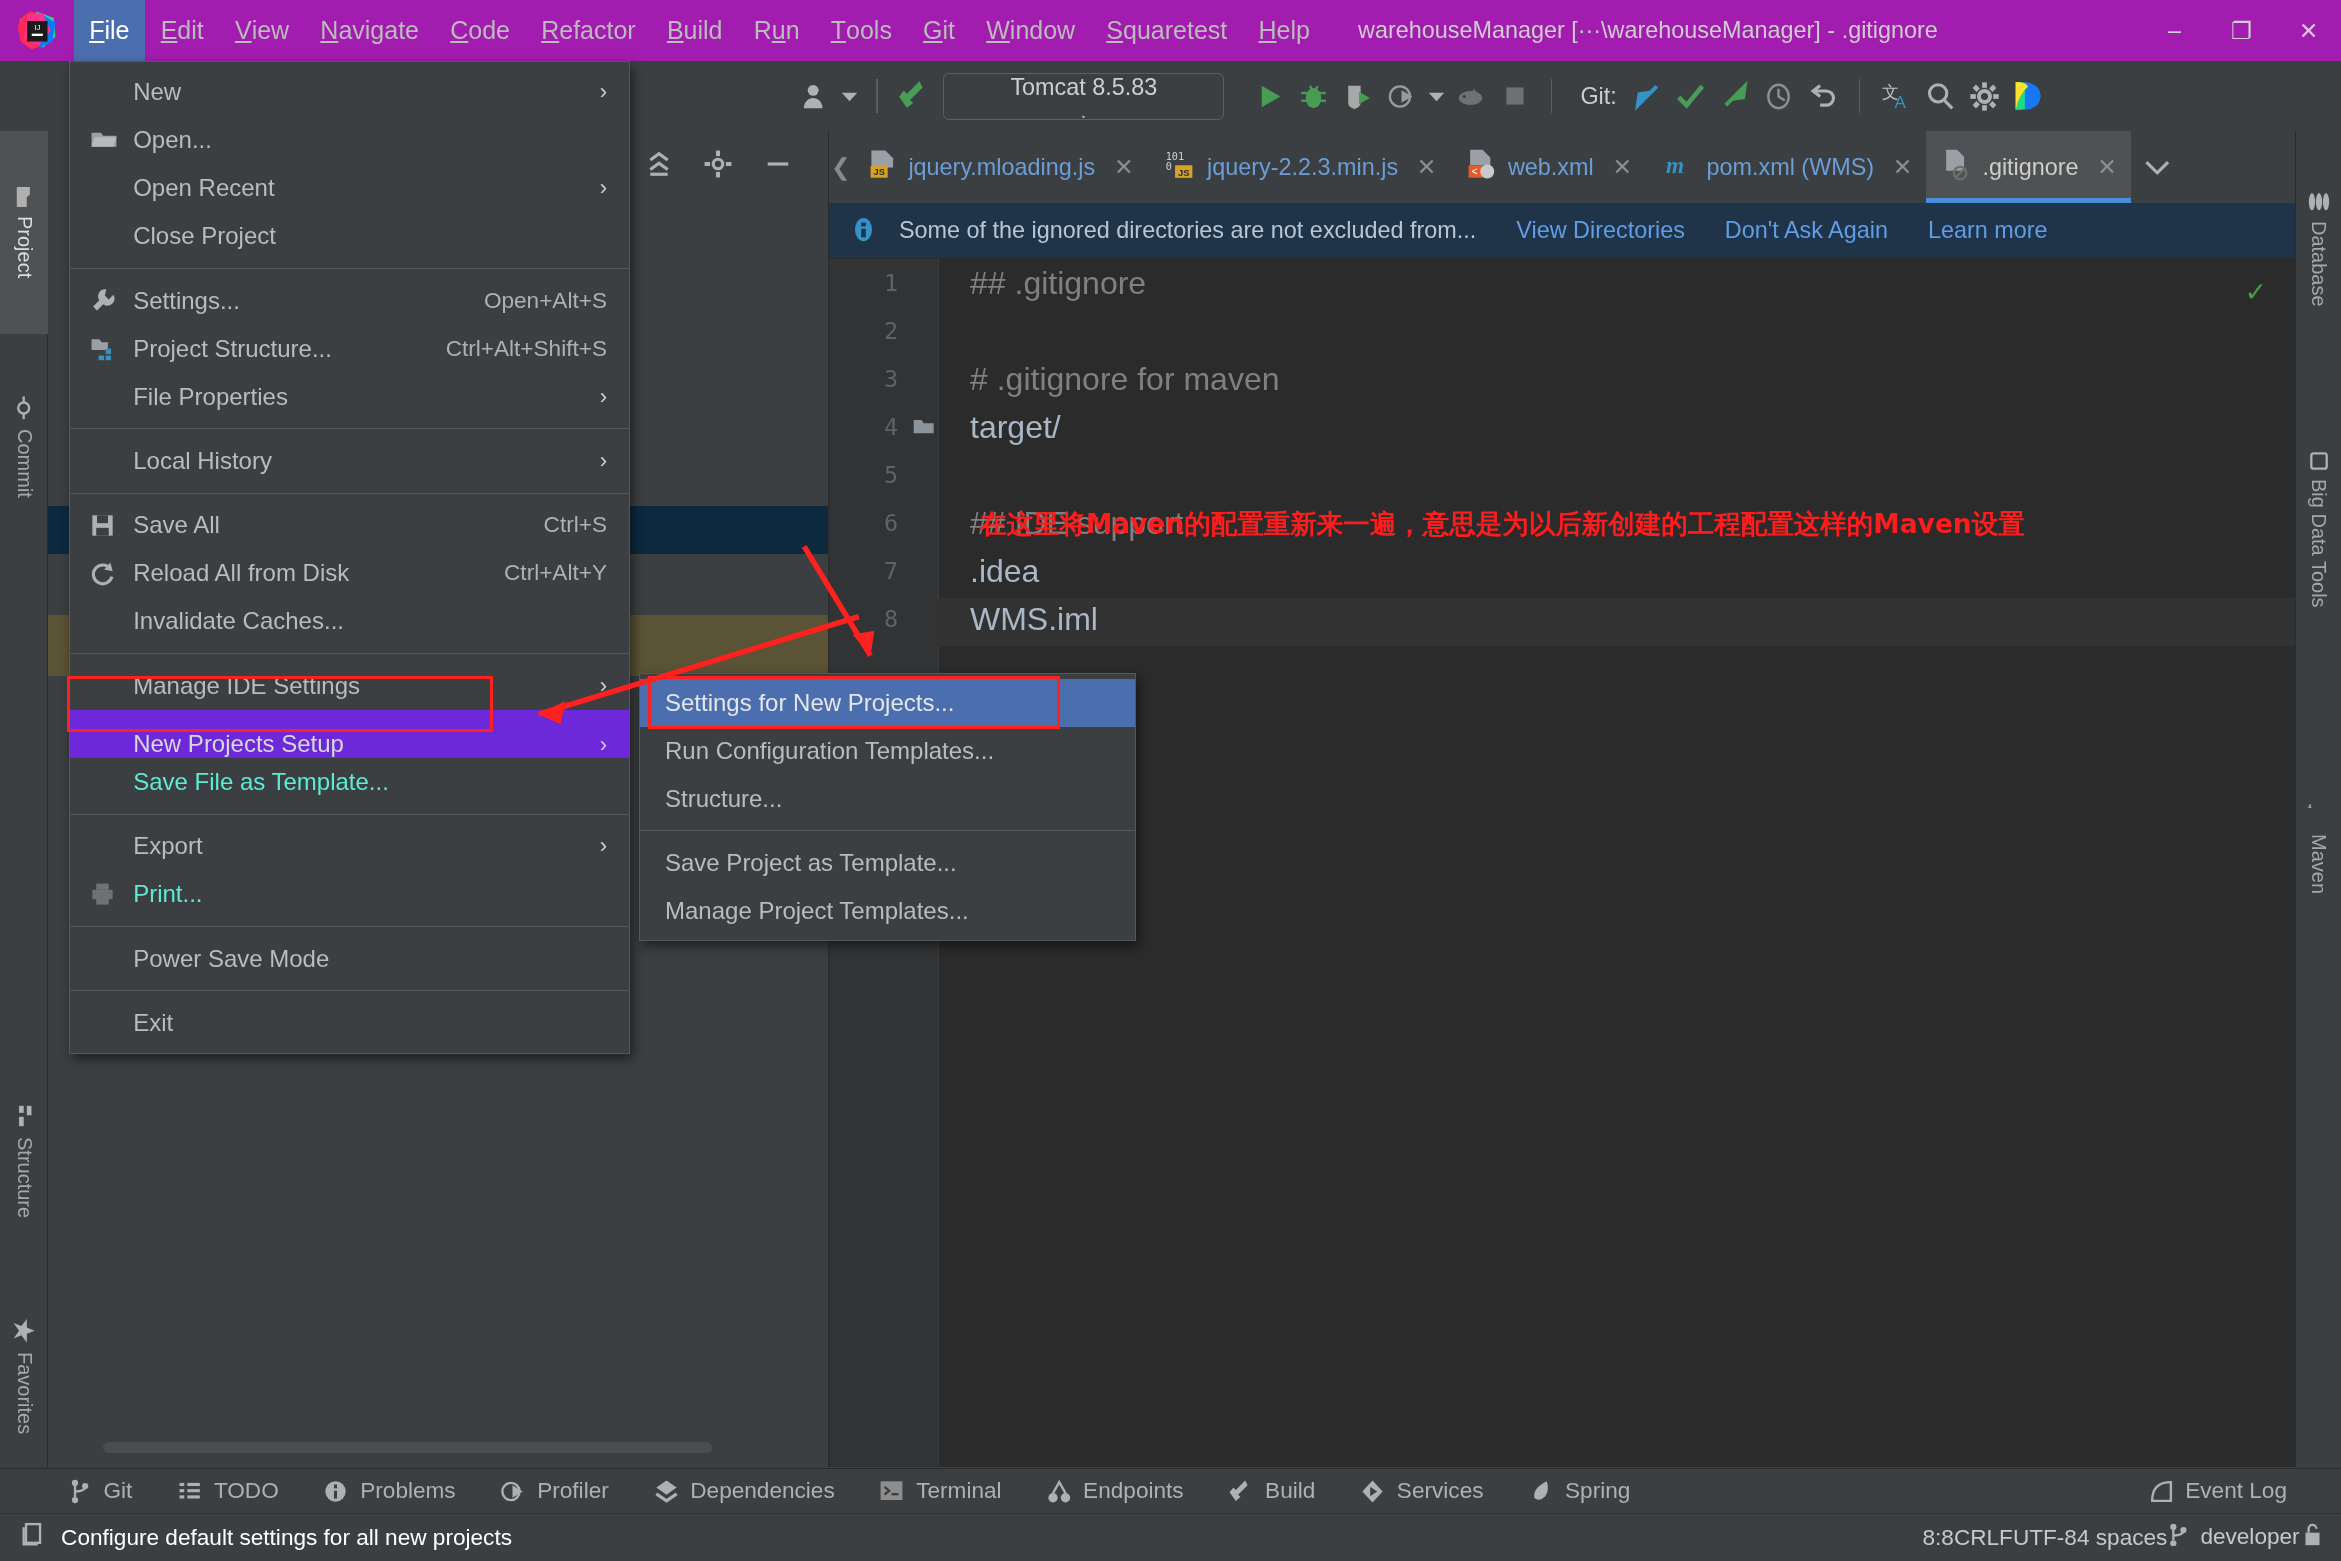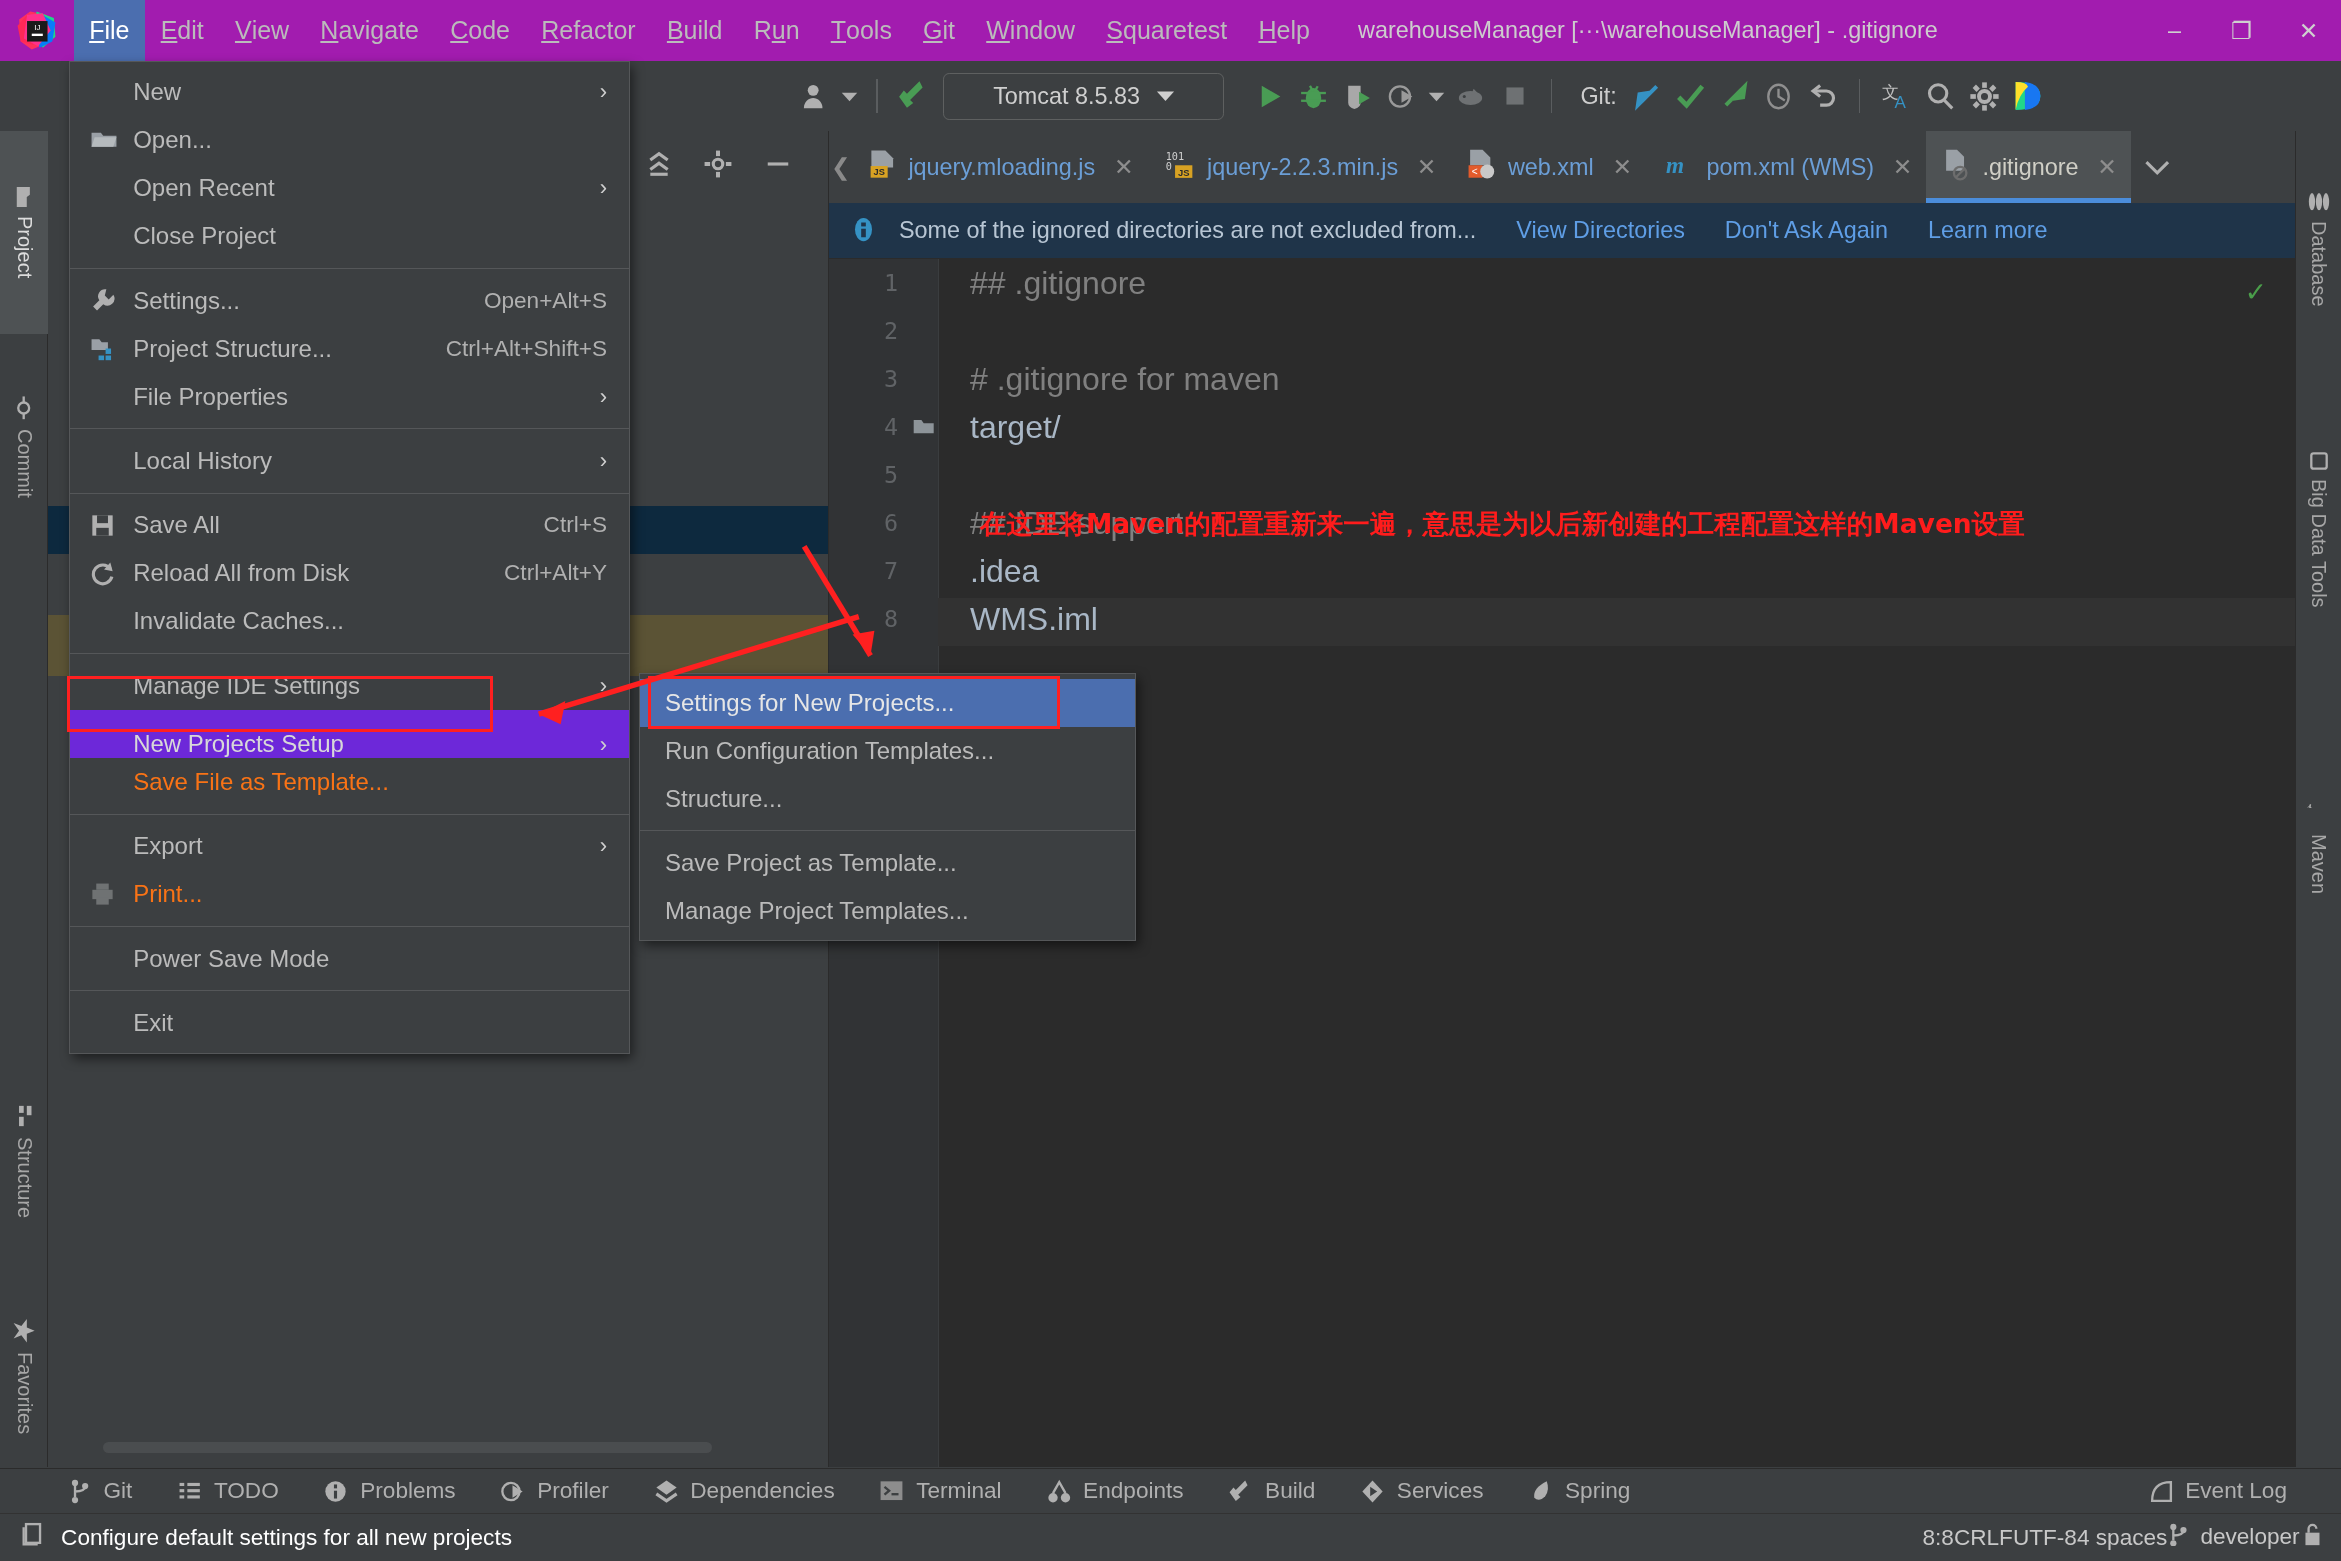--- a/index.html
+++ b/index.html
@@ -36,21 +36,21 @@
   .toolbar {
     position:absolute; left:0; top:61px; width:2342px; height:70px;
     background:#3c3f41; display:flex; align-items:center;
   }
   .tb-sep { width:1.6px; height:34px; background:#5a5d5f; margin:0 14px; }
   .tb-icon { width:44px; height:44px; display:flex; align-items:center; justify-content:center;
              color:#b4b4b4; }
   .run-config {
     display:flex; align-items:center; justify-content:center; gap:15.6px;
     min-width:281px; height:47px; border:1.6px solid #5e6060; border-radius:6.2px;
-    color:#cfcfcf; font-size:23.4px; padding:0 20px; margin-left:7.8px;
+    color:#cfcfcf; font-size:23.4px; padding:0 20px; margin-left:7.8px;flex-direction:column;
   }
   .git-label { color:#cdcdcd; font-size:23.4px; margin:0 7.8px 0 14px; }
 
   
   .leftstrip {
     position:absolute; left:0; top:131px; width:48px; bottom:94px;
     background:#3c3f41; border-right:0.8px solid #2b2b2b;
   }
   .vtab {
     position:absolute; left:0; width:48px;
@@ -164,21 +164,21 @@
   }
   .mi {
     height:48px; display:flex; align-items:center; position:relative;
     color:#bbbbbb; font-size:24px; padding-left:20px; white-space:nowrap;
   }
   .mi .mico { width:37px; display:flex; align-items:center; justify-content:flex-start; }
   .mi .mlabel { margin-left:6.2px; }
   .mi .mkey { position:absolute; right:22px; color:#b0b0b0; font-size:22.6px; }
   .mi .marrow { position:absolute; right:22px; color:#cfcfcf; font-size:22px; }
   .mi.highlight { background:#6d28d9; color:#d8d8d8;align-items:flex-end; }
-  .mi.disabled { color:#f97316; }
+  .mi.disabled { color:#5eead4; }
   .msep { height:0.8px; background:#555759; margin:7.8px 0; }
 
   
   .submenu {
     position:absolute; left:639px; top:673px; width:497px;
     background:#3c3f41; border:0.8px solid #555759; z-index:70;
     box-shadow: 3.1px 4.7px 11px rgba(0,0,0,0.55);
     padding:4.7px 0;
   }
   .smi { height:48px; display:flex; align-items:center; color:#bbbbbb; font-size:24px; padding-left:25px; white-space:nowrap; }

